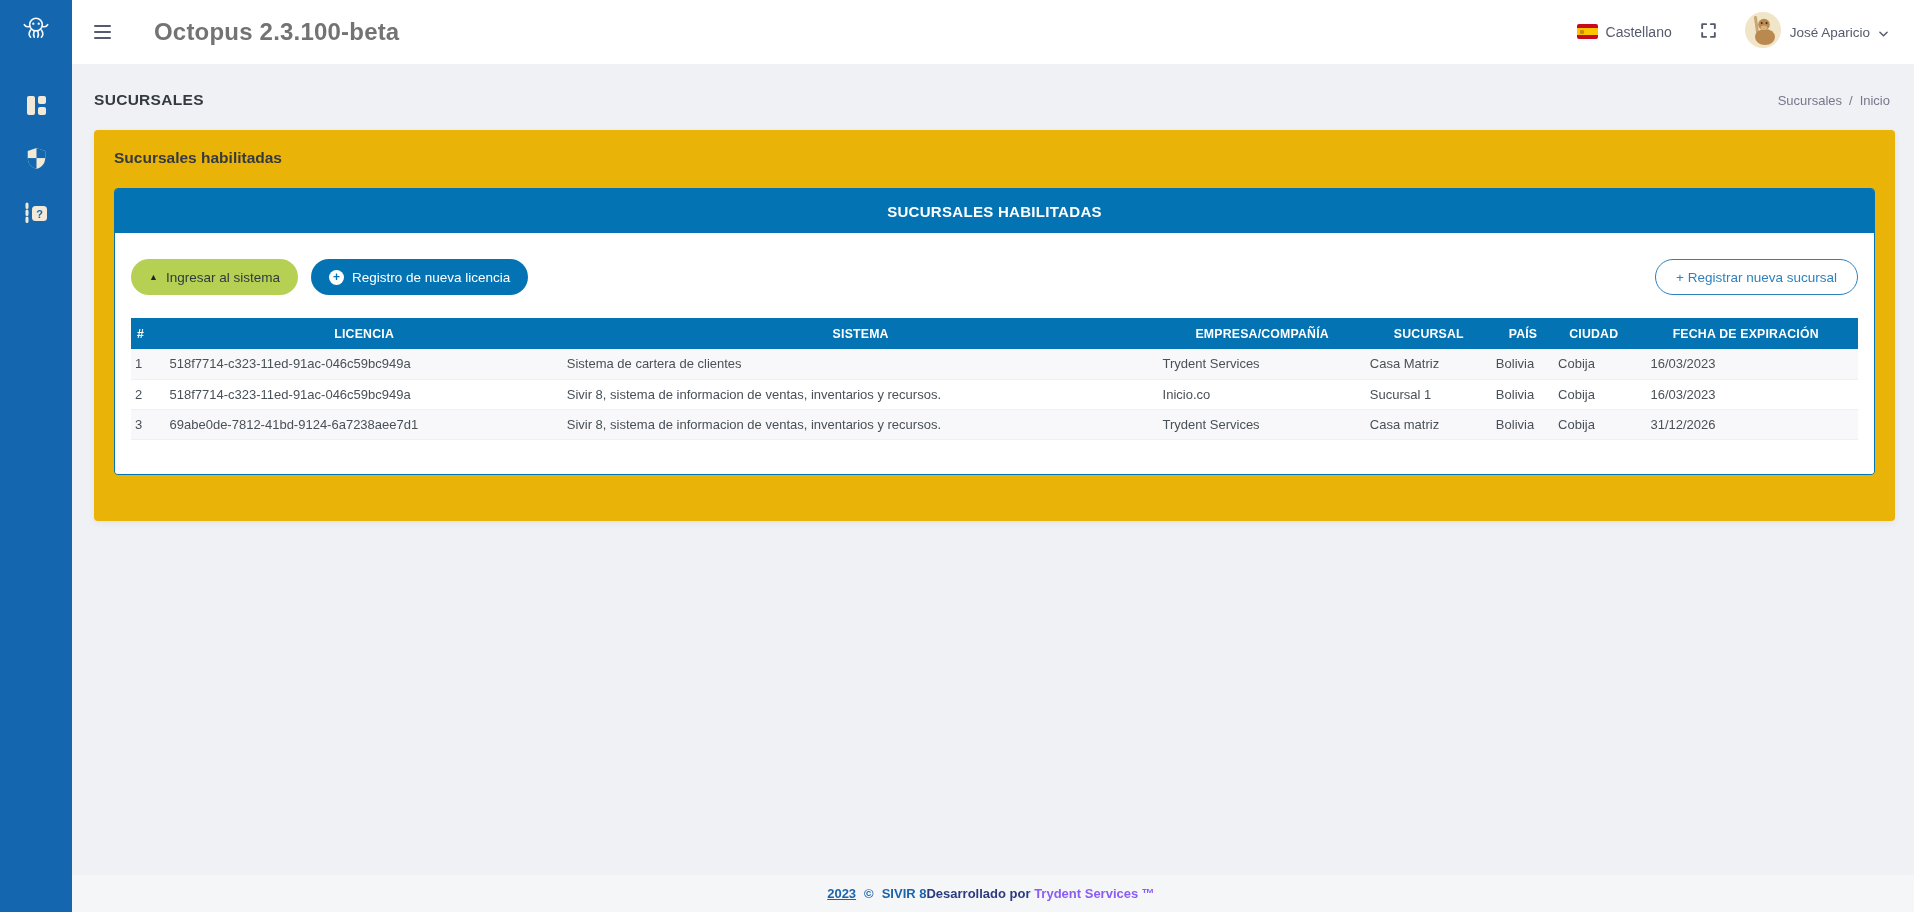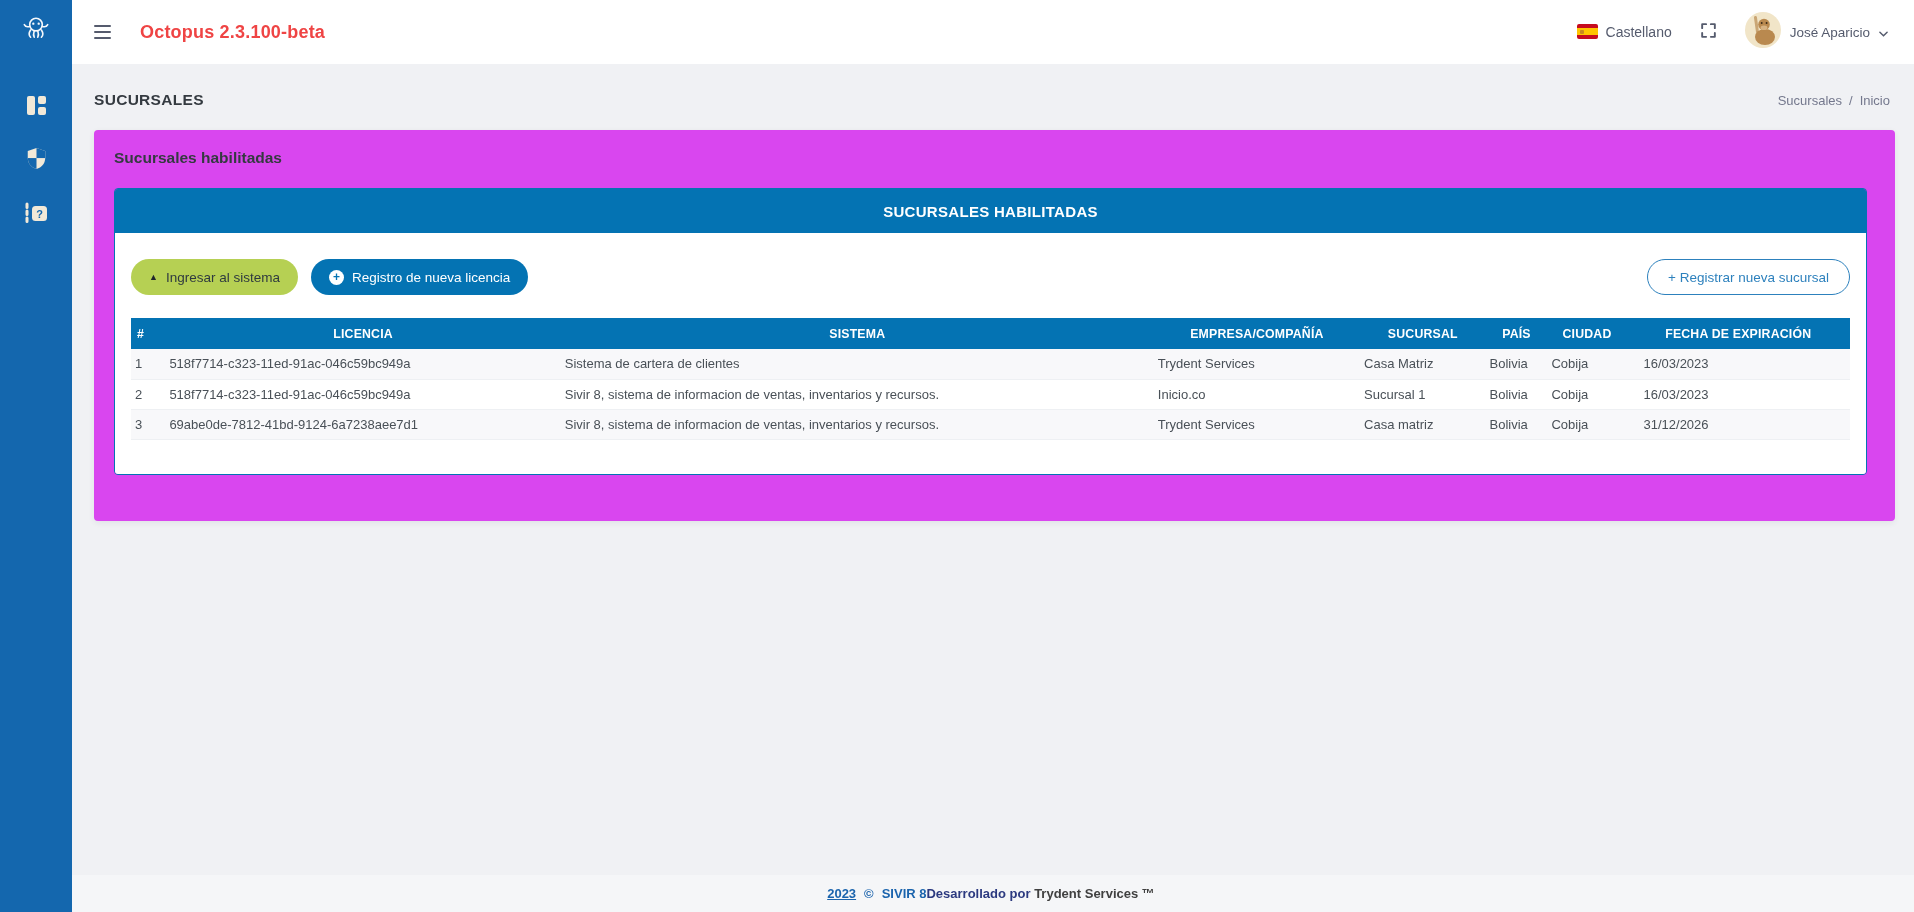--- a/index.html
+++ b/index.html
@@ -13,38 +13,38 @@
   .side-item { width:72px; height:55px; display:flex; align-items:center; justify-content:center; cursor:pointer; }
   .icon-dash { width:19px; height:19px; display:grid; grid-template-columns:8px 8px; grid-template-rows:8px 8px; gap:3px; }
   .icon-dash i { background:#f2e9d8; border-radius:2px; display:block; }
   .icon-dash i.tall { grid-row:1/3; }
 
   
   .main { margin-left:72px; height:912px; display:flex; flex-direction:column; }
   .topbar { height:64px; background:#ffffff; display:flex; align-items:center; padding:0 26px 0 20px; box-shadow:0 1px 2px rgba(0,0,0,.04); }
   .hamburger { display:flex; flex-direction:column; gap:4px; cursor:pointer; padding:4px 2px; }
   .hamburger i { width:17px; height:2px; background:#555b6d; border-radius:1px; display:block; }
-  .app-title { margin-left:27px; font-size:18px; font-weight:600; color:#ef4444; letter-spacing:.2px; }
+  .app-title { margin-left:41px; font-size:24px; font-weight:600; color:#737373; letter-spacing:.2px; }
   .topbar-right { margin-left:auto; display:flex; align-items:center; gap:27px; }
   .lang-btn { display:flex; align-items:flex-start; gap:8px; cursor:pointer; }
   .flag-es { width:21px; height:15px; border-radius:2px; background:linear-gradient(180deg,#c60b1e 0 25%,#ffc400 25% 75%,#c60b1e 75% 100%); position:relative; }
   .flag-es::after { content:""; position:absolute; left:3px; top:6px; width:4px; height:4px; background:#c9881e; border-radius:1px; }
   .lang-label { font-size:14px; color:#555b6d; }
   .fs-btn { display:flex; align-items:center; cursor:pointer; }
   .user-btn { display:flex; align-items:center; gap:9px; cursor:pointer; }
   .user-name { font-size:13.5px; color:#555b6d; }
 
   
   .content { flex:1; background:#f0f1f4; overflow:hidden; }
   .page-head { display:flex; align-items:center; justify-content:space-between; padding:27px 24px 0 22px; }
   .page-title { font-size:15.5px; font-weight:700; color:#343a40; letter-spacing:.3px; }
   .breadcrumb { font-size:13px; color:#74788d; display:flex; gap:7px; align-items:center; }
   .breadcrumb .crumb { cursor:pointer; }
 
-  .card { background:#d946ef; border-radius:4px; box-shadow:0 2px 6px rgba(30,40,60,.07); margin:21px 19px 9px 22px; padding:19px 28px 46px 20px; }
+  .card { background:#eab308; border-radius:4px; box-shadow:0 2px 6px rgba(30,40,60,.07); margin:21px 19px 9px 22px; padding:19px 20px 46px 20px; }
   .card-heading { font-size:15.5px; font-weight:700; color:#343a40; margin-bottom:21px; }
 
   .panel { border:1px solid #0473b3; border-radius:4px; overflow:hidden; }
   .panel-head { height:44px; background:#0473b3; display:flex; align-items:center; justify-content:center; }
   .panel-title { color:#fff; font-size:15px; font-weight:700; letter-spacing:.3px; }
   .panel-body { padding:26px 16px 34px; background:#fff; }
 
   .btn-row { display:flex; align-items:center; gap:13px; margin-bottom:23px; }
   .btn { border:none; border-radius:30px; height:36px; padding:0 18px; font-size:13.5px; display:inline-flex; align-items:center; gap:8px; cursor:pointer; font-family:inherit; }
   .btn-green { background:#b6d053; color:#2f3a3f; }
@@ -58,21 +58,21 @@
   table.data th.col-idx { text-align:left; padding-left:6px; }
   table.data td { font-size:13px; color:#495057; height:30px; padding:0 6px 0 4px; border-bottom:1px solid #eef0f3; white-space:nowrap; overflow:hidden; }
   table.data tr.striped td { background:#f8f8fa; }
   table.data td.cell-fecha { padding-left:17px; }
 
   
   .footer { height:37px; background:#f5f6f8; display:flex; align-items:center; justify-content:center; padding:0 26px 0 22px; font-size:13px; font-weight:700; }
   .footer-left { display:flex; align-items:center; gap:8px; color:#1b64ad; }
   .footer-left a { color:#1b64ad; text-decoration:underline; cursor:pointer; }
   .footer-right { color:#2c3a80; }
-  .footer-right .dev-link { color:#404040; cursor:pointer; }
+  .footer-right .dev-link { color:#8b5cf6; cursor:pointer; }
 </style>
 </head>
 <body>
 
 <nav class="sidebar">
   <div class="logo-box">
     <span>
       <svg viewBox="0 0 40 40" width="36" height="36">
         <g stroke="#f6f8fb" fill="none" stroke-width="1.8" stroke-linecap="round">
           <circle cx="20" cy="14" r="7"></circle>

